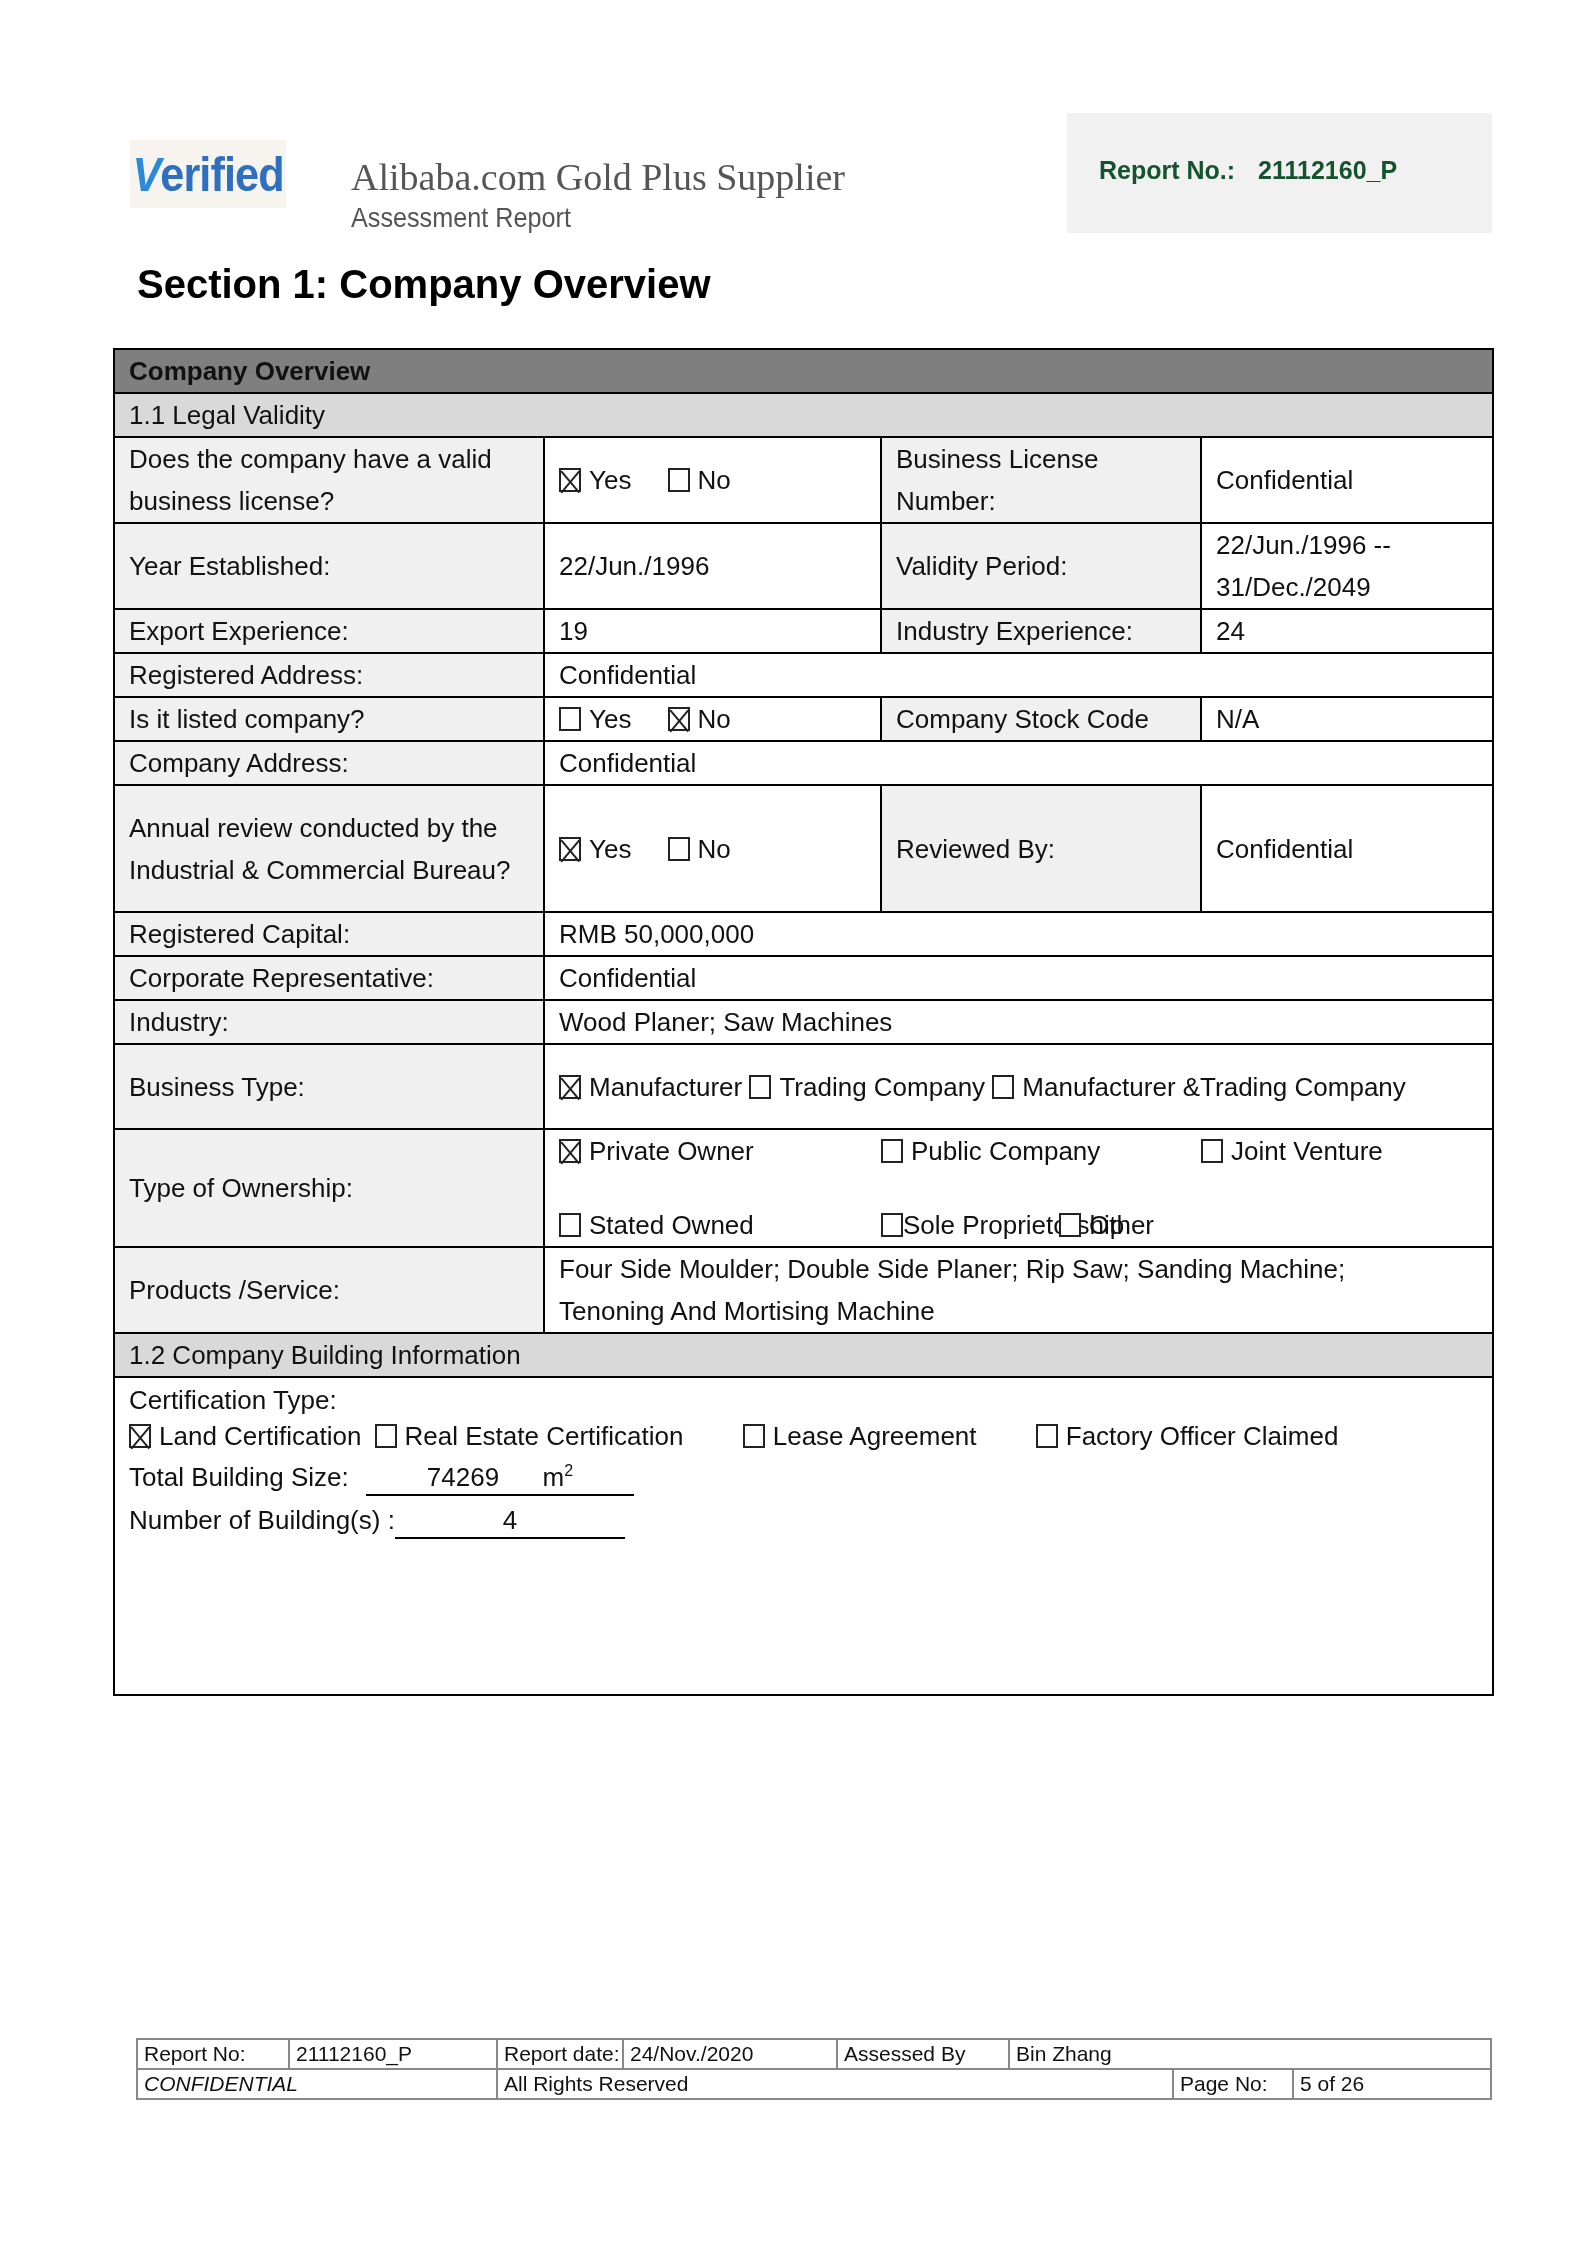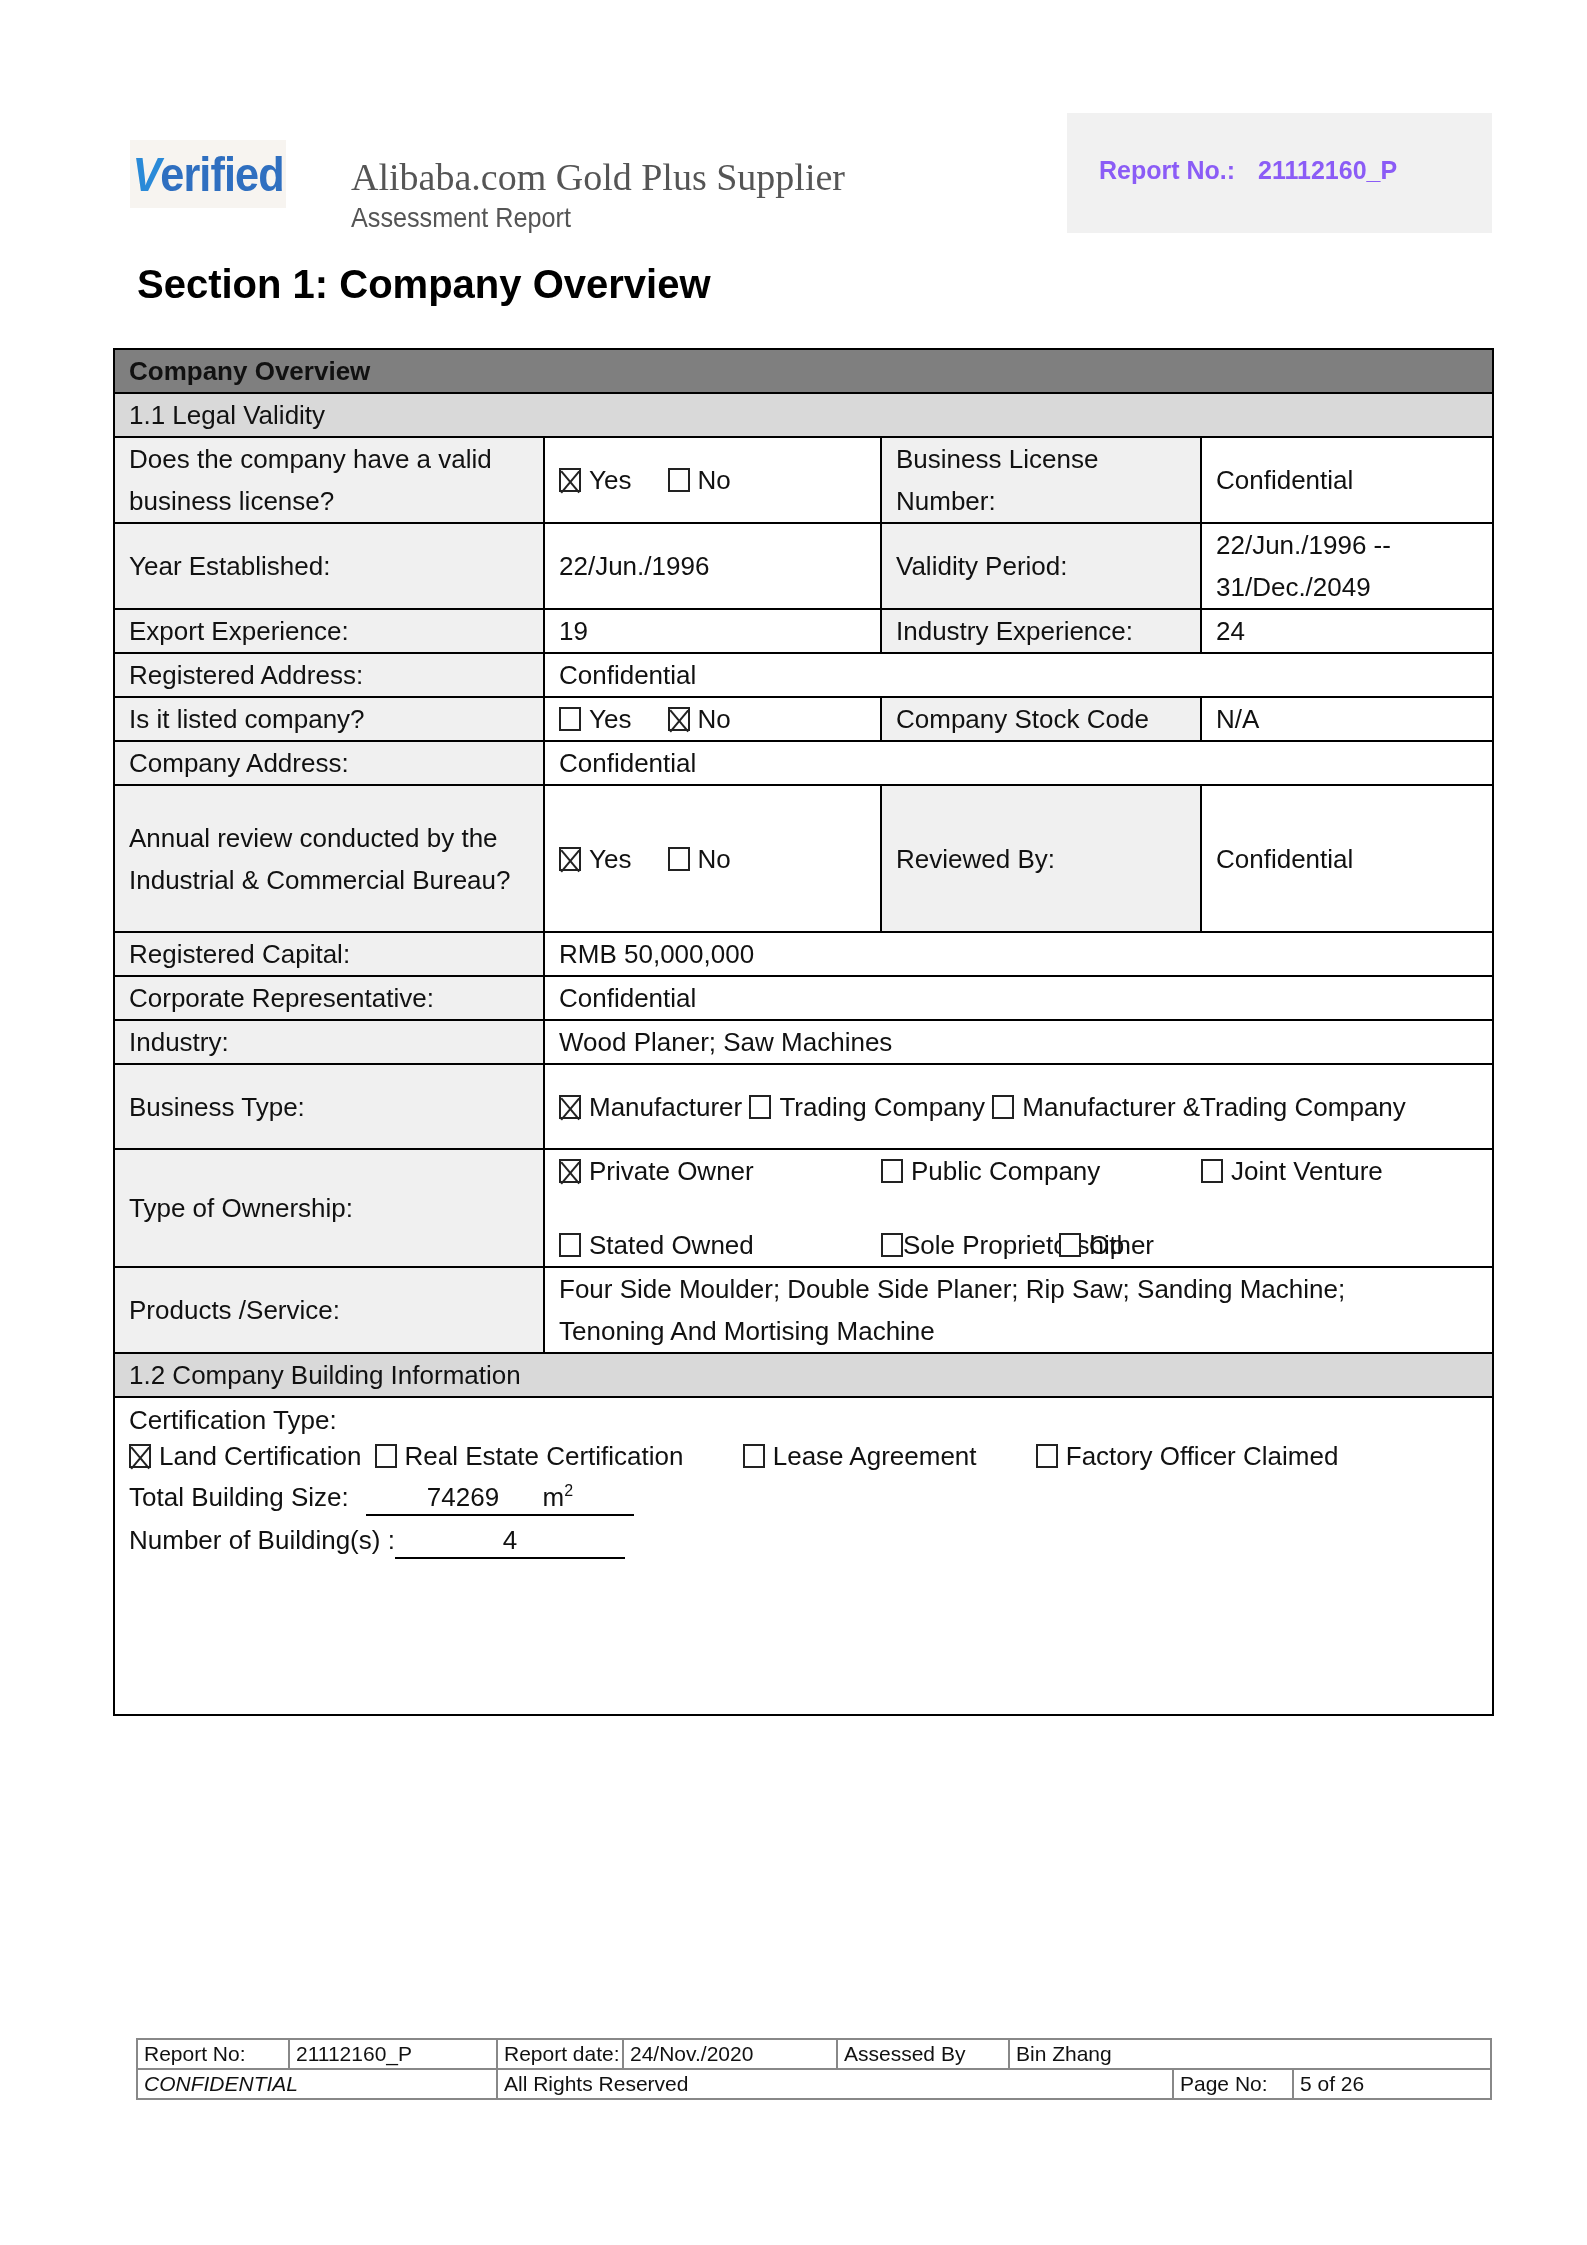--- a/index.html
+++ b/index.html
@@ -6,21 +6,21 @@
   body { width: 1587px; height: 2245px; position: relative; overflow: hidden; font-family: "Liberation Sans", sans-serif; color: #111; }
 
   .logo { position: absolute; left: 130px; top: 140px; width: 156px; height: 68px; background: #f7f4f0; display: flex; align-items: center; justify-content: center; }
   .logo-text { font-family: "Liberation Sans", sans-serif; font-weight: bold; font-size: 48px; color: #2f6fc0; letter-spacing: -1px; transform: scaleX(0.9); }
   .logo-text .v { color: #2a8ad8; font-style: italic; }
 
   .title-main { position: absolute; left: 351px; top: 155px; font-family: "Liberation Serif", serif; font-size: 38px; color: #555; }
   .title-sub { position: absolute; left: 351px; top: 202px; font-family: "Liberation Sans", sans-serif; font-size: 28px; color: #555; transform-origin: left; transform: scaleX(0.9); }
 
   .report-box { position: absolute; left: 1067px; top: 113px; width: 425px; height: 120px; background: #f1f1f1; display: flex; align-items: center; }
-  .report-box span { font-weight: bold; font-size: 25px; color: #8b5cf6; margin-left: 16px; margin-top: -6px; }
+  .report-box span { font-weight: bold; font-size: 25px; color: #14532d; margin-left: 16px; margin-top: -6px; }
 
   .section-title { position: absolute; left: 137px; top: 262px; font-size: 40px; font-weight: bold; color: #000; }
 
   table.main { position: absolute; left: 113px; top: 337px; width: 1379px; border-collapse: collapse; table-layout: fixed; font-size: 26px; margin-top: 11px; }
   table.main td { border: 2.5px solid #000; padding: 0 14px; vertical-align: middle; line-height: 42px; }
   td.hdr-dark { background: #7f7f7f; font-weight: bold; color: #111; height: 41px; padding-left: 14px; }
   td.hdr-light { background: #d9d9d9; font-weight: normal; height: 41px; }
   td.lbl { background: #f0f0f0; }
   td.val { background: #ffffff; }
   td.top { vertical-align: top; }
@@ -107,21 +107,21 @@
       &nbsp;&nbsp;&nbsp;
       <span class="opt"><span class="cb checked"></span><span>No</span></span>
     </td>
     <td class="lbl">Company Stock Code</td>
     <td class="val">N/A</td>
   </tr>
   <tr style="height:43px">
     <td class="lbl">Company Address:</td>
     <td colspan="3" class="val">Confidential</td>
   </tr>
-  <tr style="height:147px">
+  <tr style="height:127px">
     <td class="lbl">Annual review conducted by the Industrial &amp; Commercial Bureau?</td>
     <td class="val">
       <span class="opt"><span class="cb checked"></span><span>Yes</span></span>
       &nbsp;&nbsp;&nbsp;
       <span class="opt"><span class="cb"></span><span>No</span></span>
     </td>
     <td class="lbl top">Reviewed By:</td>
     <td class="val top">Confidential</td>
   </tr>
   <tr style="height:43px">

